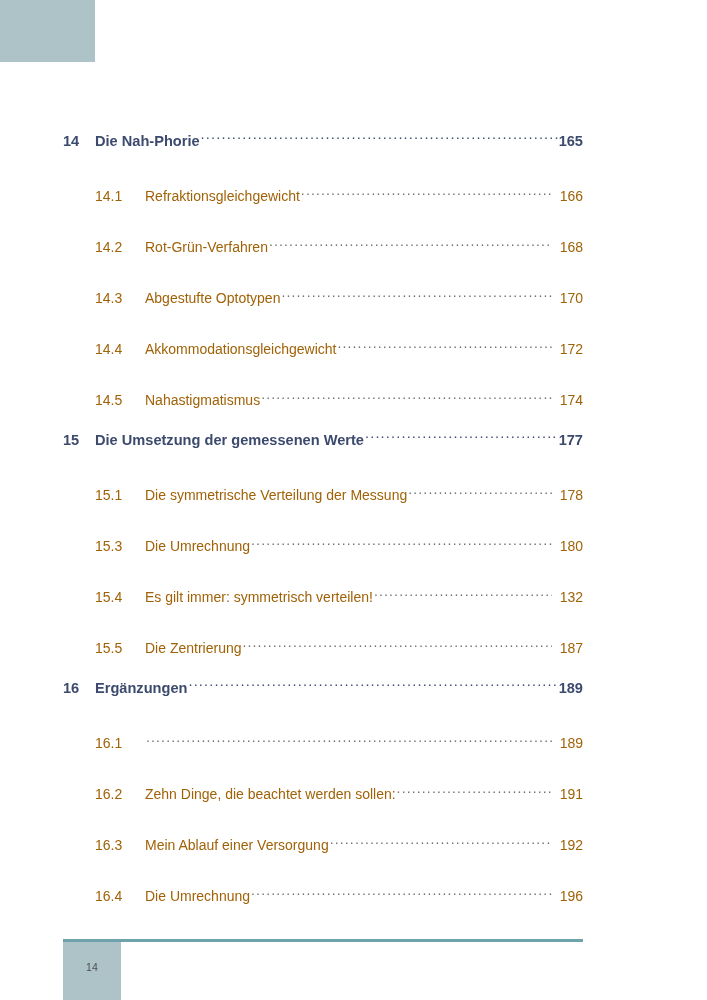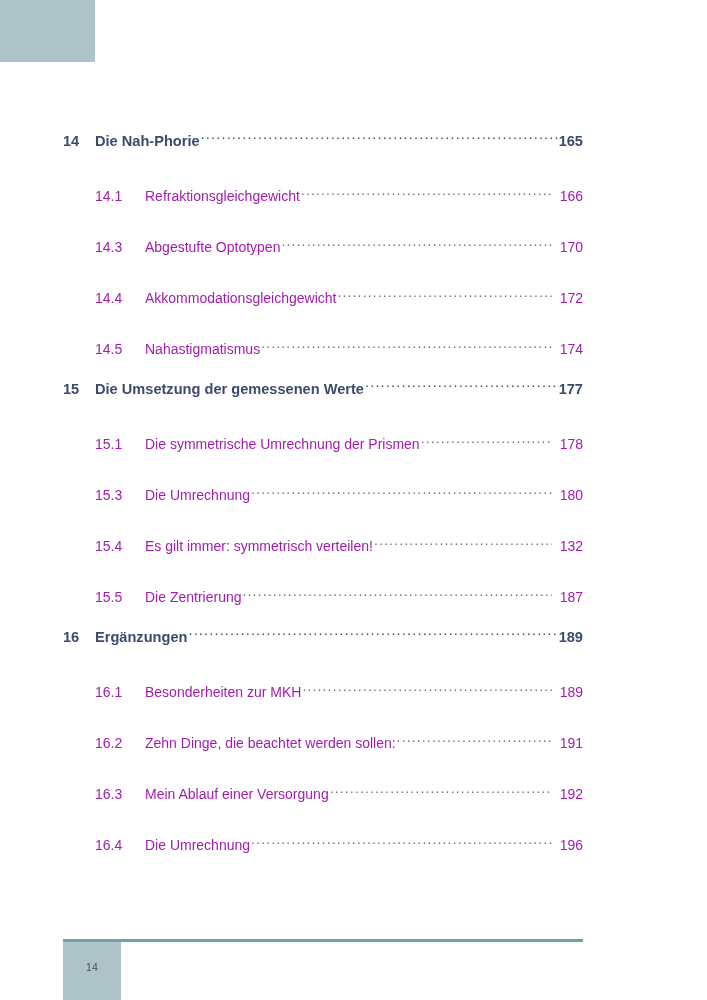--- a/index.html
+++ b/index.html
@@ -63,21 +63,21 @@
     text-align: left;
   }
   .row.chapter .pageno {
     flex: 0 0 auto;
     text-align: left;
     padding-left: 1px;
   }
 
   
   .row.sub {
-    color: #a21caf;
+    color: #a16207;
     font-weight: normal;
     font-size: 14px;
     line-height: 22px;
   }
   .row.sub .num {
     width: 50px;
     flex: 0 0 50px;
     margin-left: 32px;
     text-align: left;
   }
@@ -157,20 +157,26 @@
           <span class="leader"></span>
           <span class="pageno">165</span>
         </div>
         <div class="row sub">
           <span class="num">14.1</span>
           <span class="title">Refraktionsgleichgewicht</span>
           <span class="leader"></span>
           <span class="pageno">166</span>
         </div>
         <div class="row sub">
+          <span class="num">14.2</span>
+          <span class="title">Rot-Grün-Verfahren</span>
+          <span class="leader"></span>
+          <span class="pageno">168</span>
+        </div>
+        <div class="row sub">
           <span class="num">14.3</span>
           <span class="title">Abgestufte Optotypen</span>
           <span class="leader"></span>
           <span class="pageno">170</span>
         </div>
         <div class="row sub">
           <span class="num">14.4</span>
           <span class="title">Akkommodationsgleichgewicht</span>
           <span class="leader"></span>
           <span class="pageno">172</span>
@@ -184,21 +190,21 @@
       </div>
       <div class="toc-section">
         <div class="row chapter">
           <span class="num">15</span>
           <span class="title">Die Umsetzung der gemessenen Werte</span>
           <span class="leader"></span>
           <span class="pageno">177</span>
         </div>
         <div class="row sub">
           <span class="num">15.1</span>
-          <span class="title">Die symmetrische Umrechnung der Prismen</span>
+          <span class="title">Die symmetrische Verteilung der Messung</span>
           <span class="leader"></span>
           <span class="pageno">178</span>
         </div>
         <div class="row sub">
           <span class="num">15.3</span>
           <span class="title">Die Umrechnung</span>
           <span class="leader"></span>
           <span class="pageno">180</span>
         </div>
         <div class="row sub">
@@ -216,21 +222,20 @@
       </div>
       <div class="toc-section">
         <div class="row chapter">
           <span class="num">16</span>
           <span class="title">Ergänzungen</span>
           <span class="leader"></span>
           <span class="pageno">189</span>
         </div>
         <div class="row sub">
           <span class="num">16.1</span>
-          <span class="title">Besonderheiten zur MKH</span>
           <span class="leader"></span>
           <span class="pageno">189</span>
         </div>
         <div class="row sub">
           <span class="num">16.2</span>
           <span class="title">Zehn Dinge, die beachtet werden sollen:</span>
           <span class="leader"></span>
           <span class="pageno">191</span>
         </div>
         <div class="row sub">

